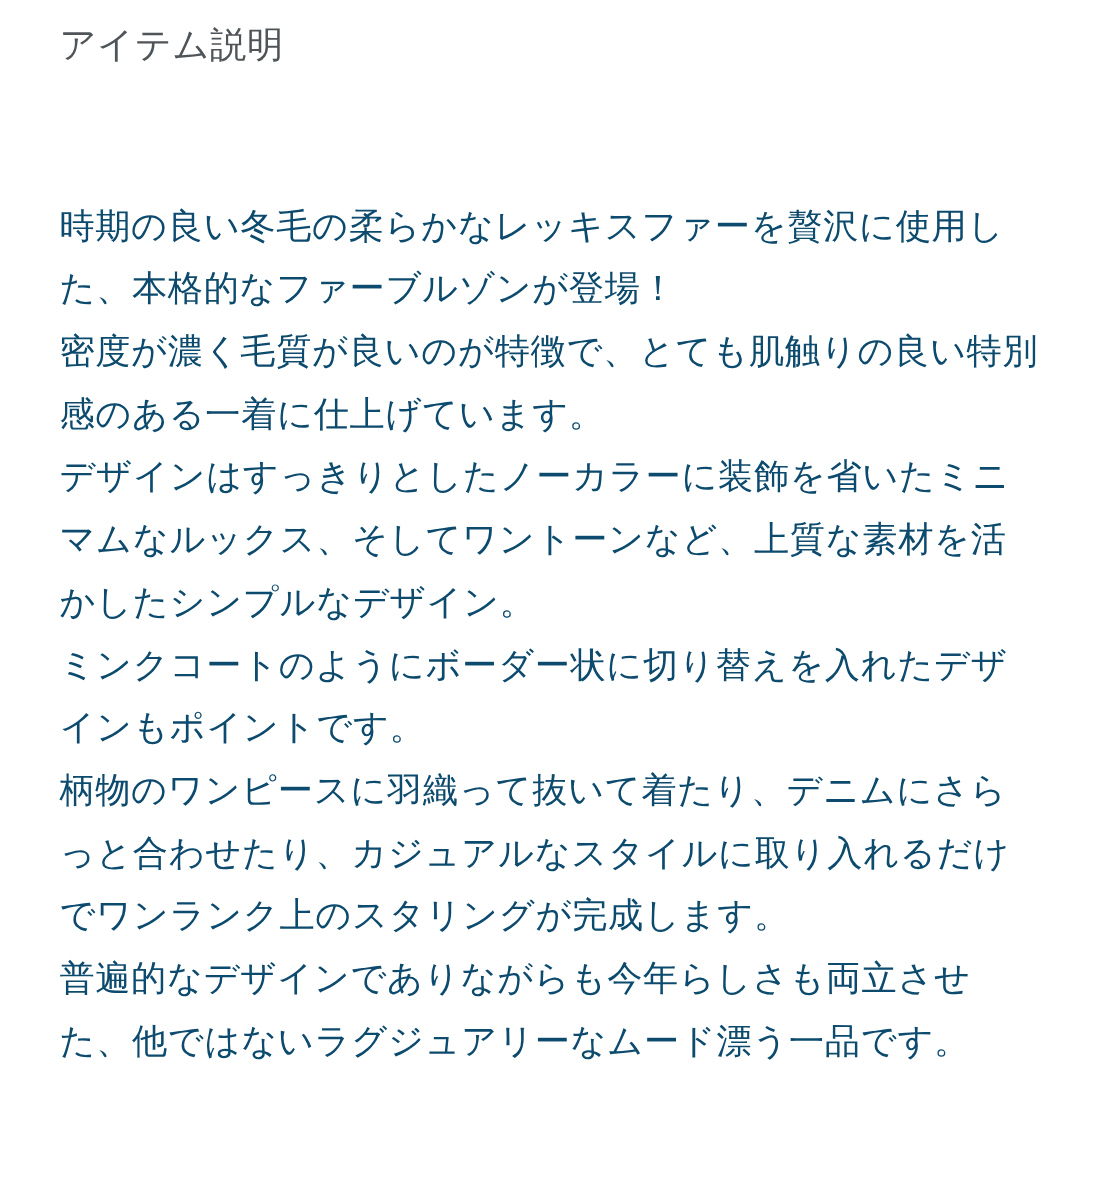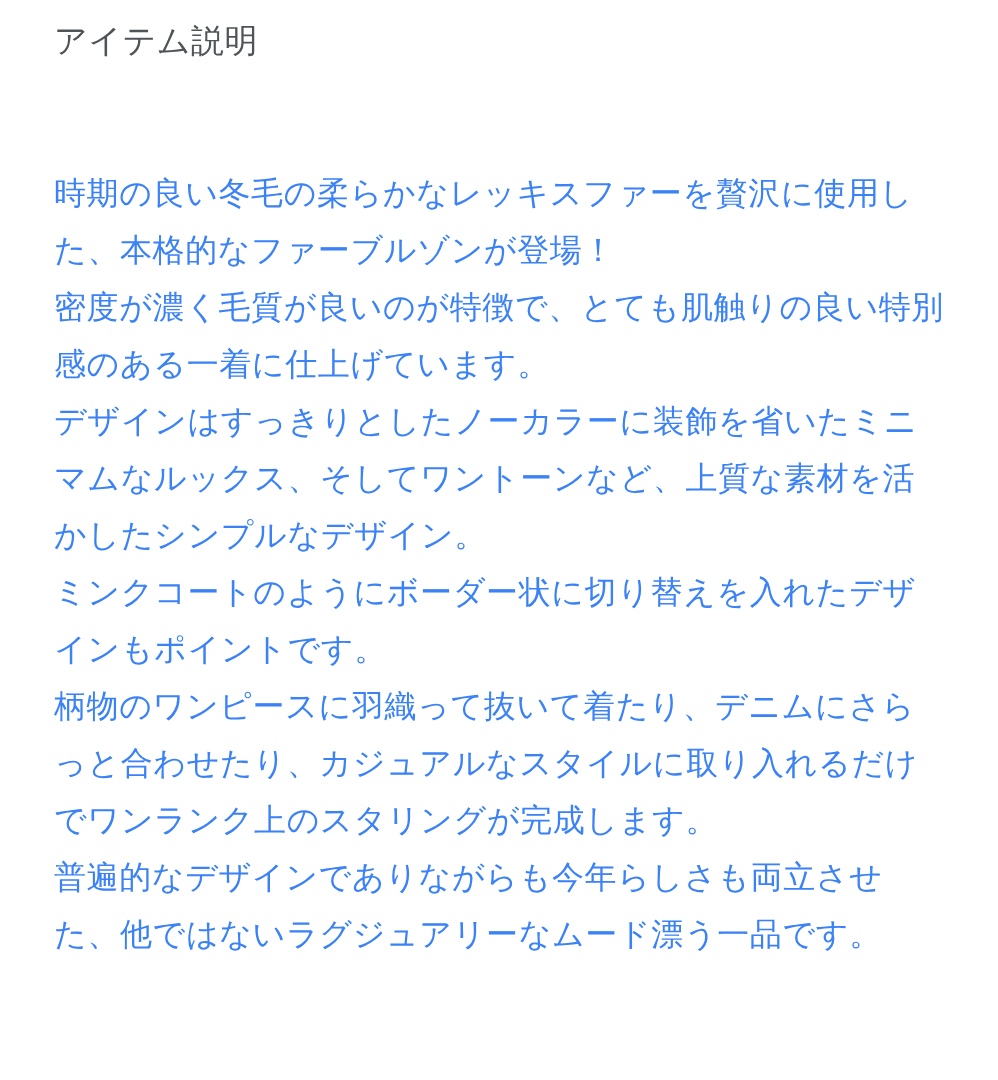--- a/index.html
+++ b/index.html
@@ -20,30 +20,30 @@
     height: 1080px;
     padding: 14px 50px 0 50px;
     background: #ffffff;
   }
   .section-title {
     font-size: 33px;
     line-height: 1.25;
     font-weight: 400;
     color: #4f5458;
     letter-spacing: 0.5px;
-    margin: 0 0 0 4px;
+    margin: 0 0 12px 4px;
     padding-top: 6px;
   }
   .spacer {
     height: 104px;
   }
   .description {
     font-size: 32px;
     line-height: 57px;
-    color: #3b82f6;
+    color: #0c4a6e;
     letter-spacing: 0.6px;
     margin: 0 0 0 4px;
     white-space: pre-wrap;
     word-break: break-all;
     overflow-wrap: anywhere;
   }
 </style>
 </head>
 <body>
 

